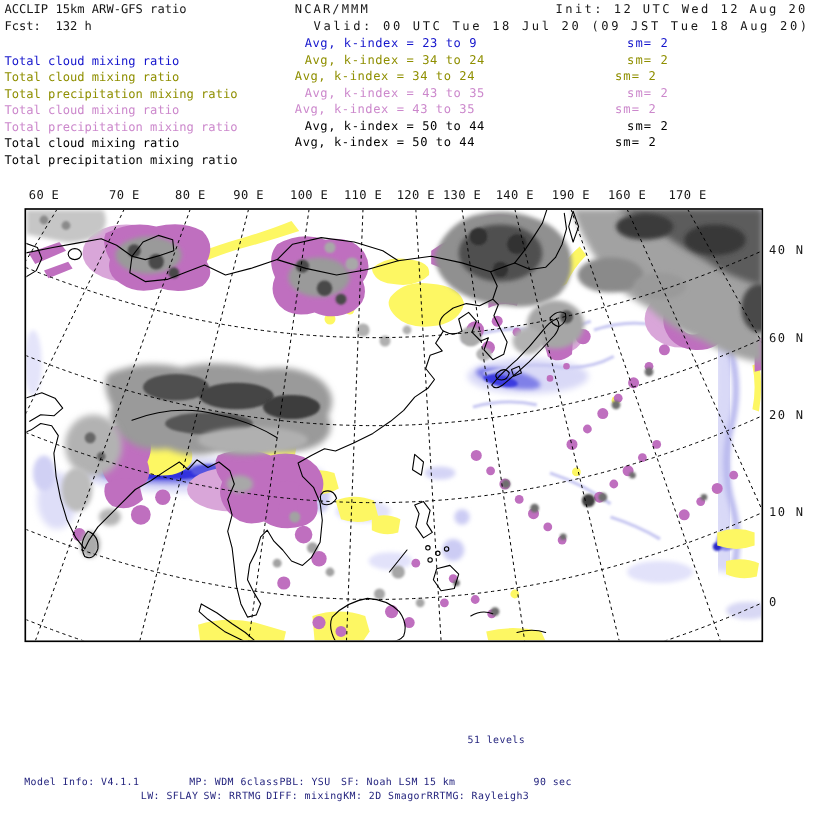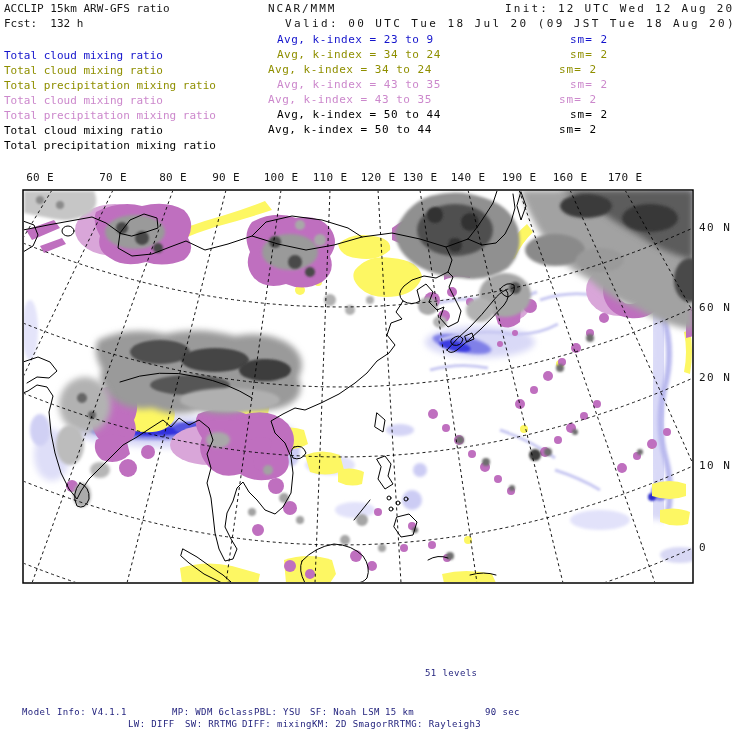--- a/index.html
+++ b/index.html
@@ -384,19 +384,19 @@
 
 <div>
   <span class="footer-tok" style="left:22px;top:707px;">Model Info: V4.1.1</span>
   <span class="footer-tok" style="left:128px;top:739px;margin-top:32px;">CU: KF</span>
   <span class="footer-tok" style="left:172px;top:707px;">MP: WDM 6class</span>
   <span class="footer-tok" style="left:254px;top:707px;">PBL: YSU</span>
   <span class="footer-tok" style="left:310px;top:707px;">SF: Noah LSM</span>
   <span class="footer-tok" style="left:385px;top:707px;">15 km</span>
   <span class="footer-tok" style="left:425px;top:668px;">51 levels</span>
   <span class="footer-tok" style="left:485px;top:707px;">90 sec</span>
-  <span class="footer-tok" style="left:128px;top:719px;">LW: DIFF</span>
+  <span class="footer-tok" style="left:128px;top:719px;">LW: SFLAY</span>
   <span class="footer-tok" style="left:185px;top:719px;">SW: RRTMG</span>
   <span class="footer-tok" style="left:242px;top:719px;">DIFF: mixing</span>
   <span class="footer-tok" style="left:312px;top:719px;">KM: 2D Smagor</span>
   <span class="footer-tok" style="left:388px;top:719px;">RRTMG: Rayleigh3</span>
   <span class="footer-tok" style="left:476px;top:719px;margin-top:26px;">SFLAY: MM5</span>
 </div>
 
 </body></html>

